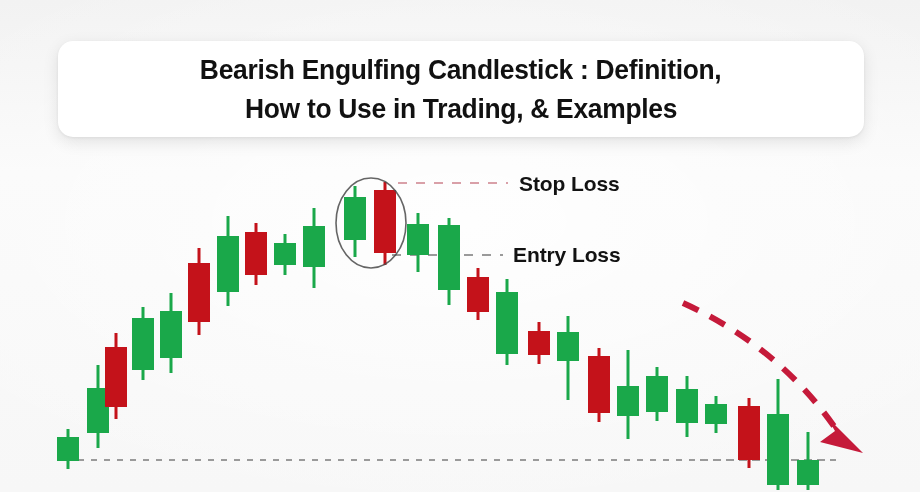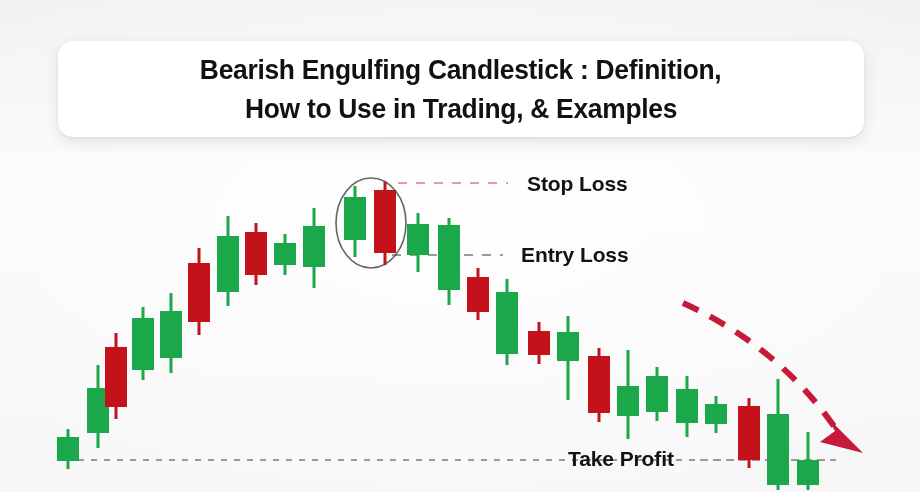--- a/index.html
+++ b/index.html
@@ -79,21 +79,20 @@
 
   
   .annotation-label {
     position: absolute;
     color: #121212;
     font-family: "Liberation Sans", sans-serif;
     font-weight: bold;
     font-size: 21px;
     letter-spacing: -0.1px;
     white-space: nowrap;
-    margin-left: 8px;
   }
   #label-stop-loss  { left: 519px; top: 172px; }
   #label-entry-level{ left: 513px; top: 243px; }
   #label-take-profit{ left: 554px; top: 447px; background: transparent; padding: 0 6px; }
 </style>
 </head>
 <body>
 
 <div id="canvas">
 
@@ -240,15 +239,14 @@
       </g>
   </svg>
 
   <div id="title-card">
     <div class="title-line">Bearish Engulfing Candlestick : Definition,</div>
     <div class="title-line">How to Use in Trading, &amp; Examples</div>
   </div>
 
   <div class="annotation-label" id="label-stop-loss">Stop Loss</div>
   <div class="annotation-label" id="label-entry-level">Entry Loss</div>
-  <div class="annotation-label" id="label-take-profit">Take Profit</div>
 
 </div>
 
 </body></html>

